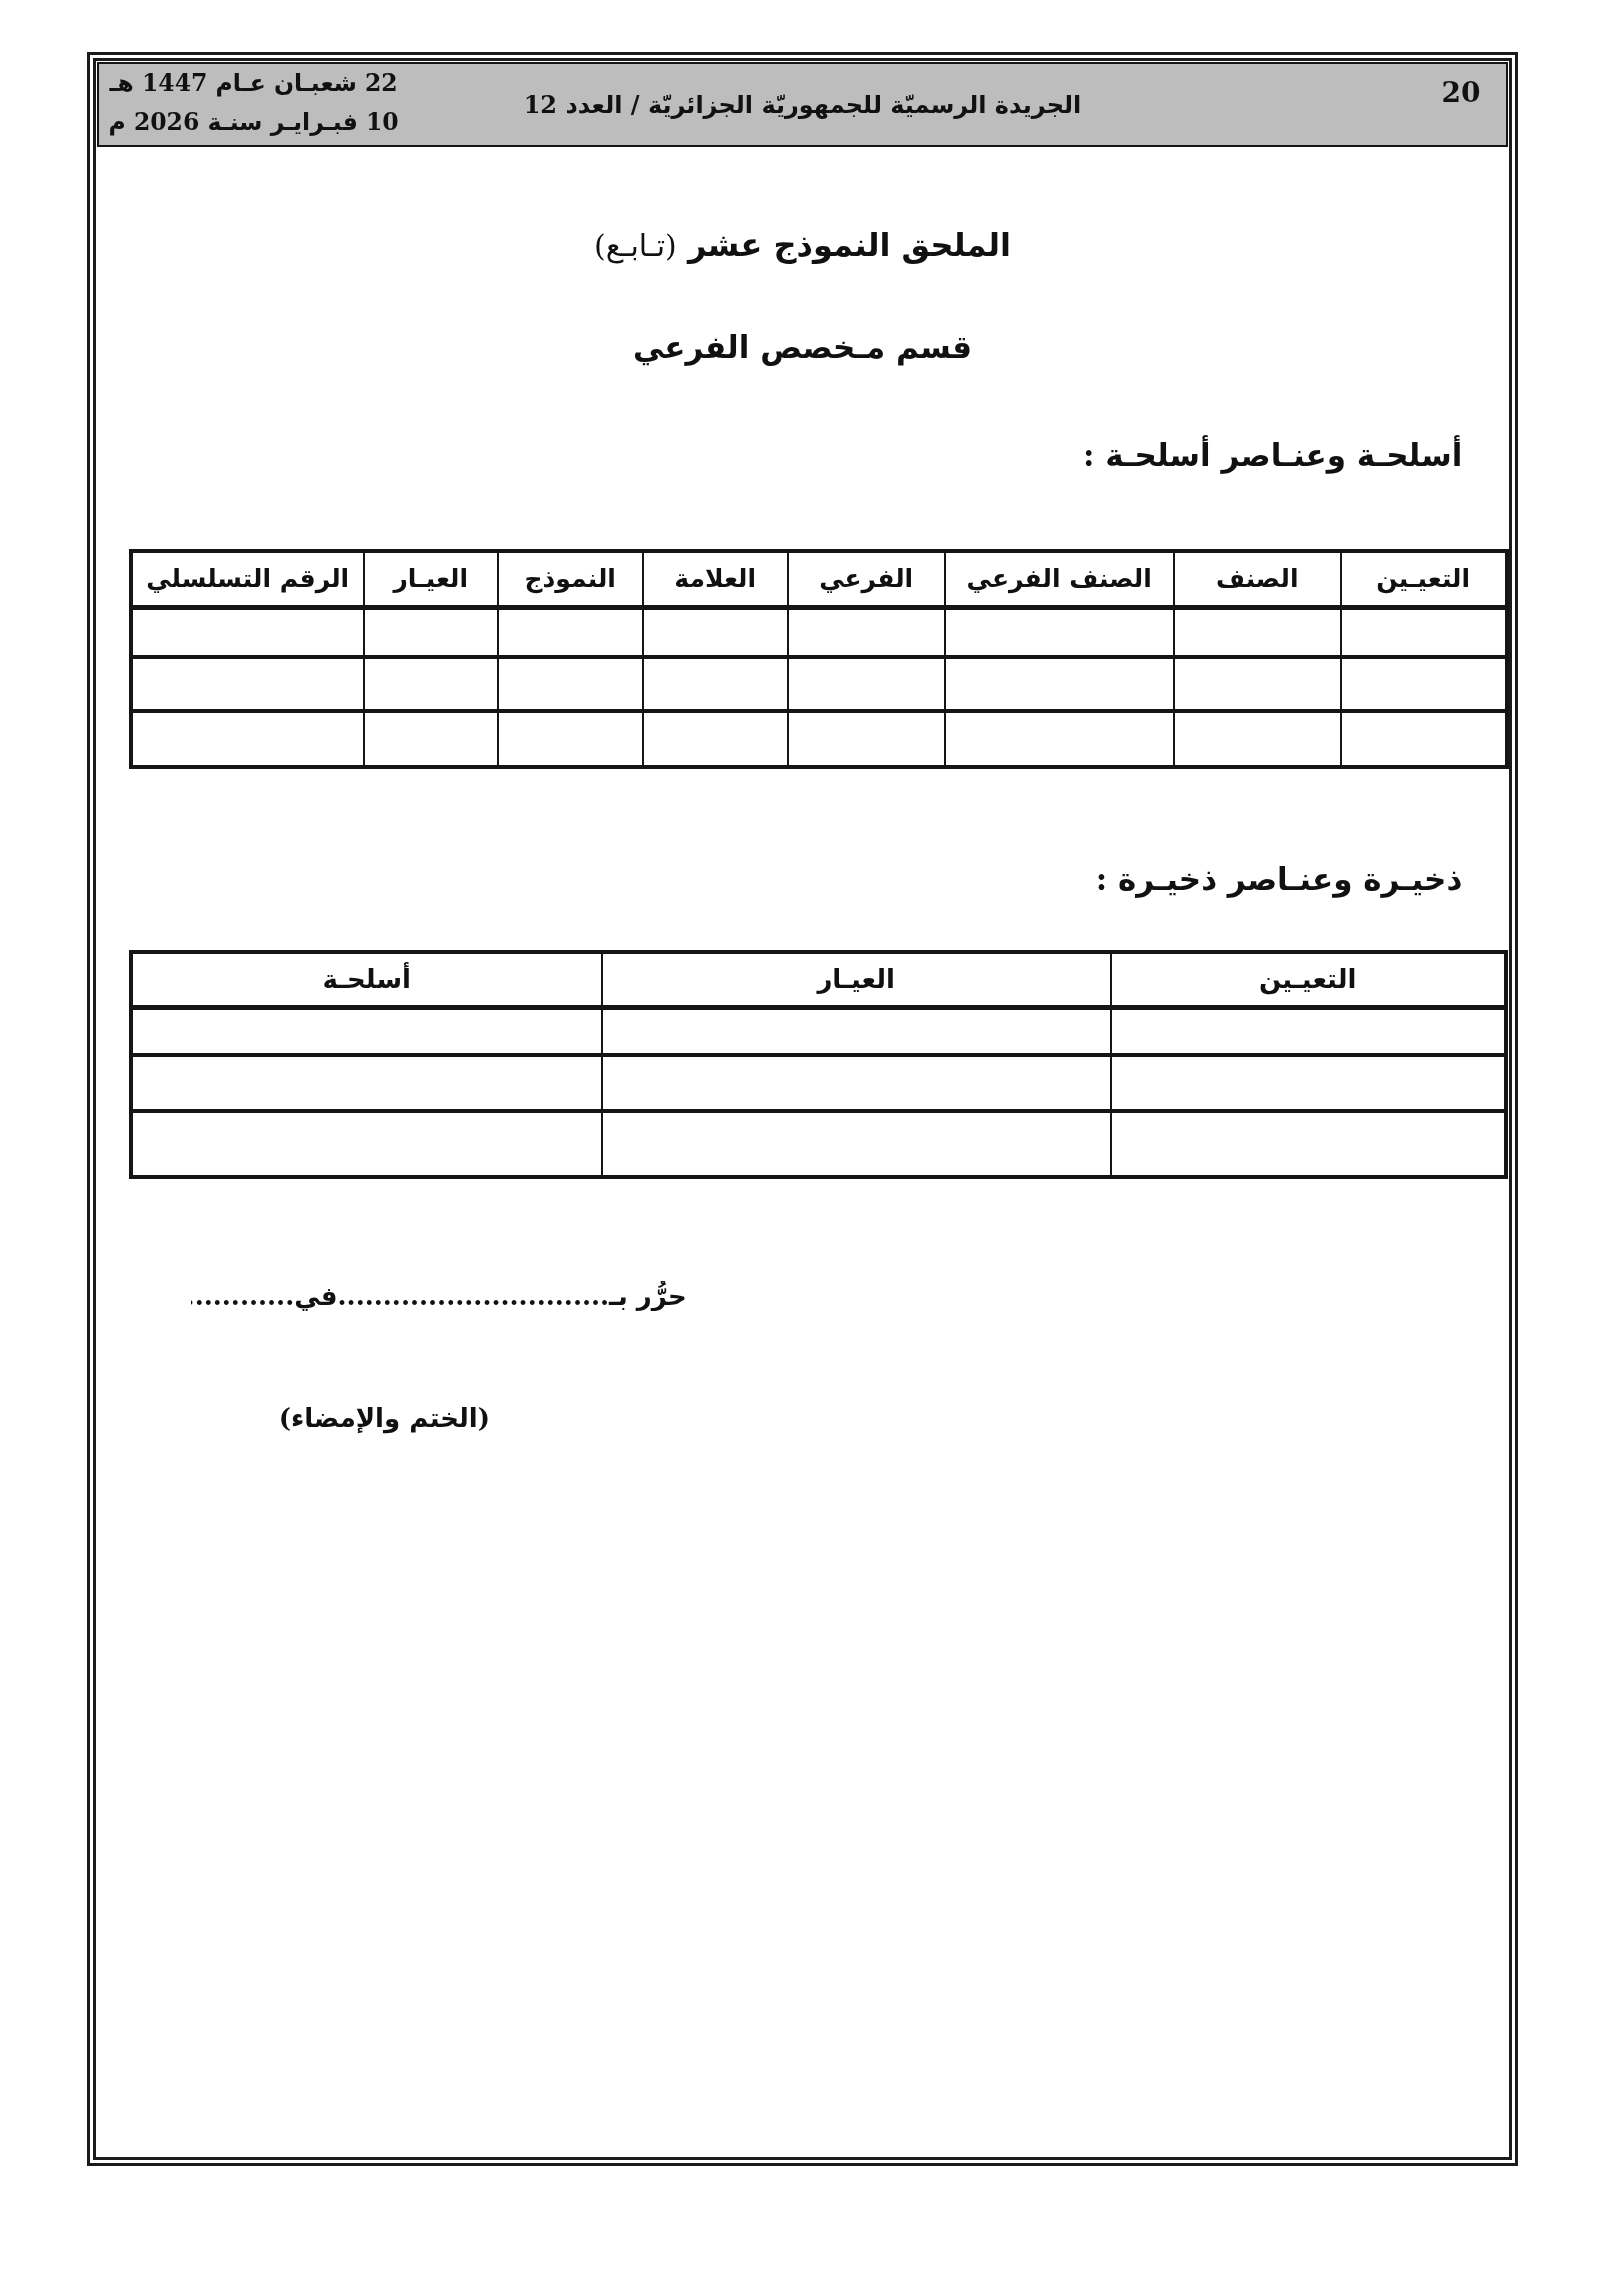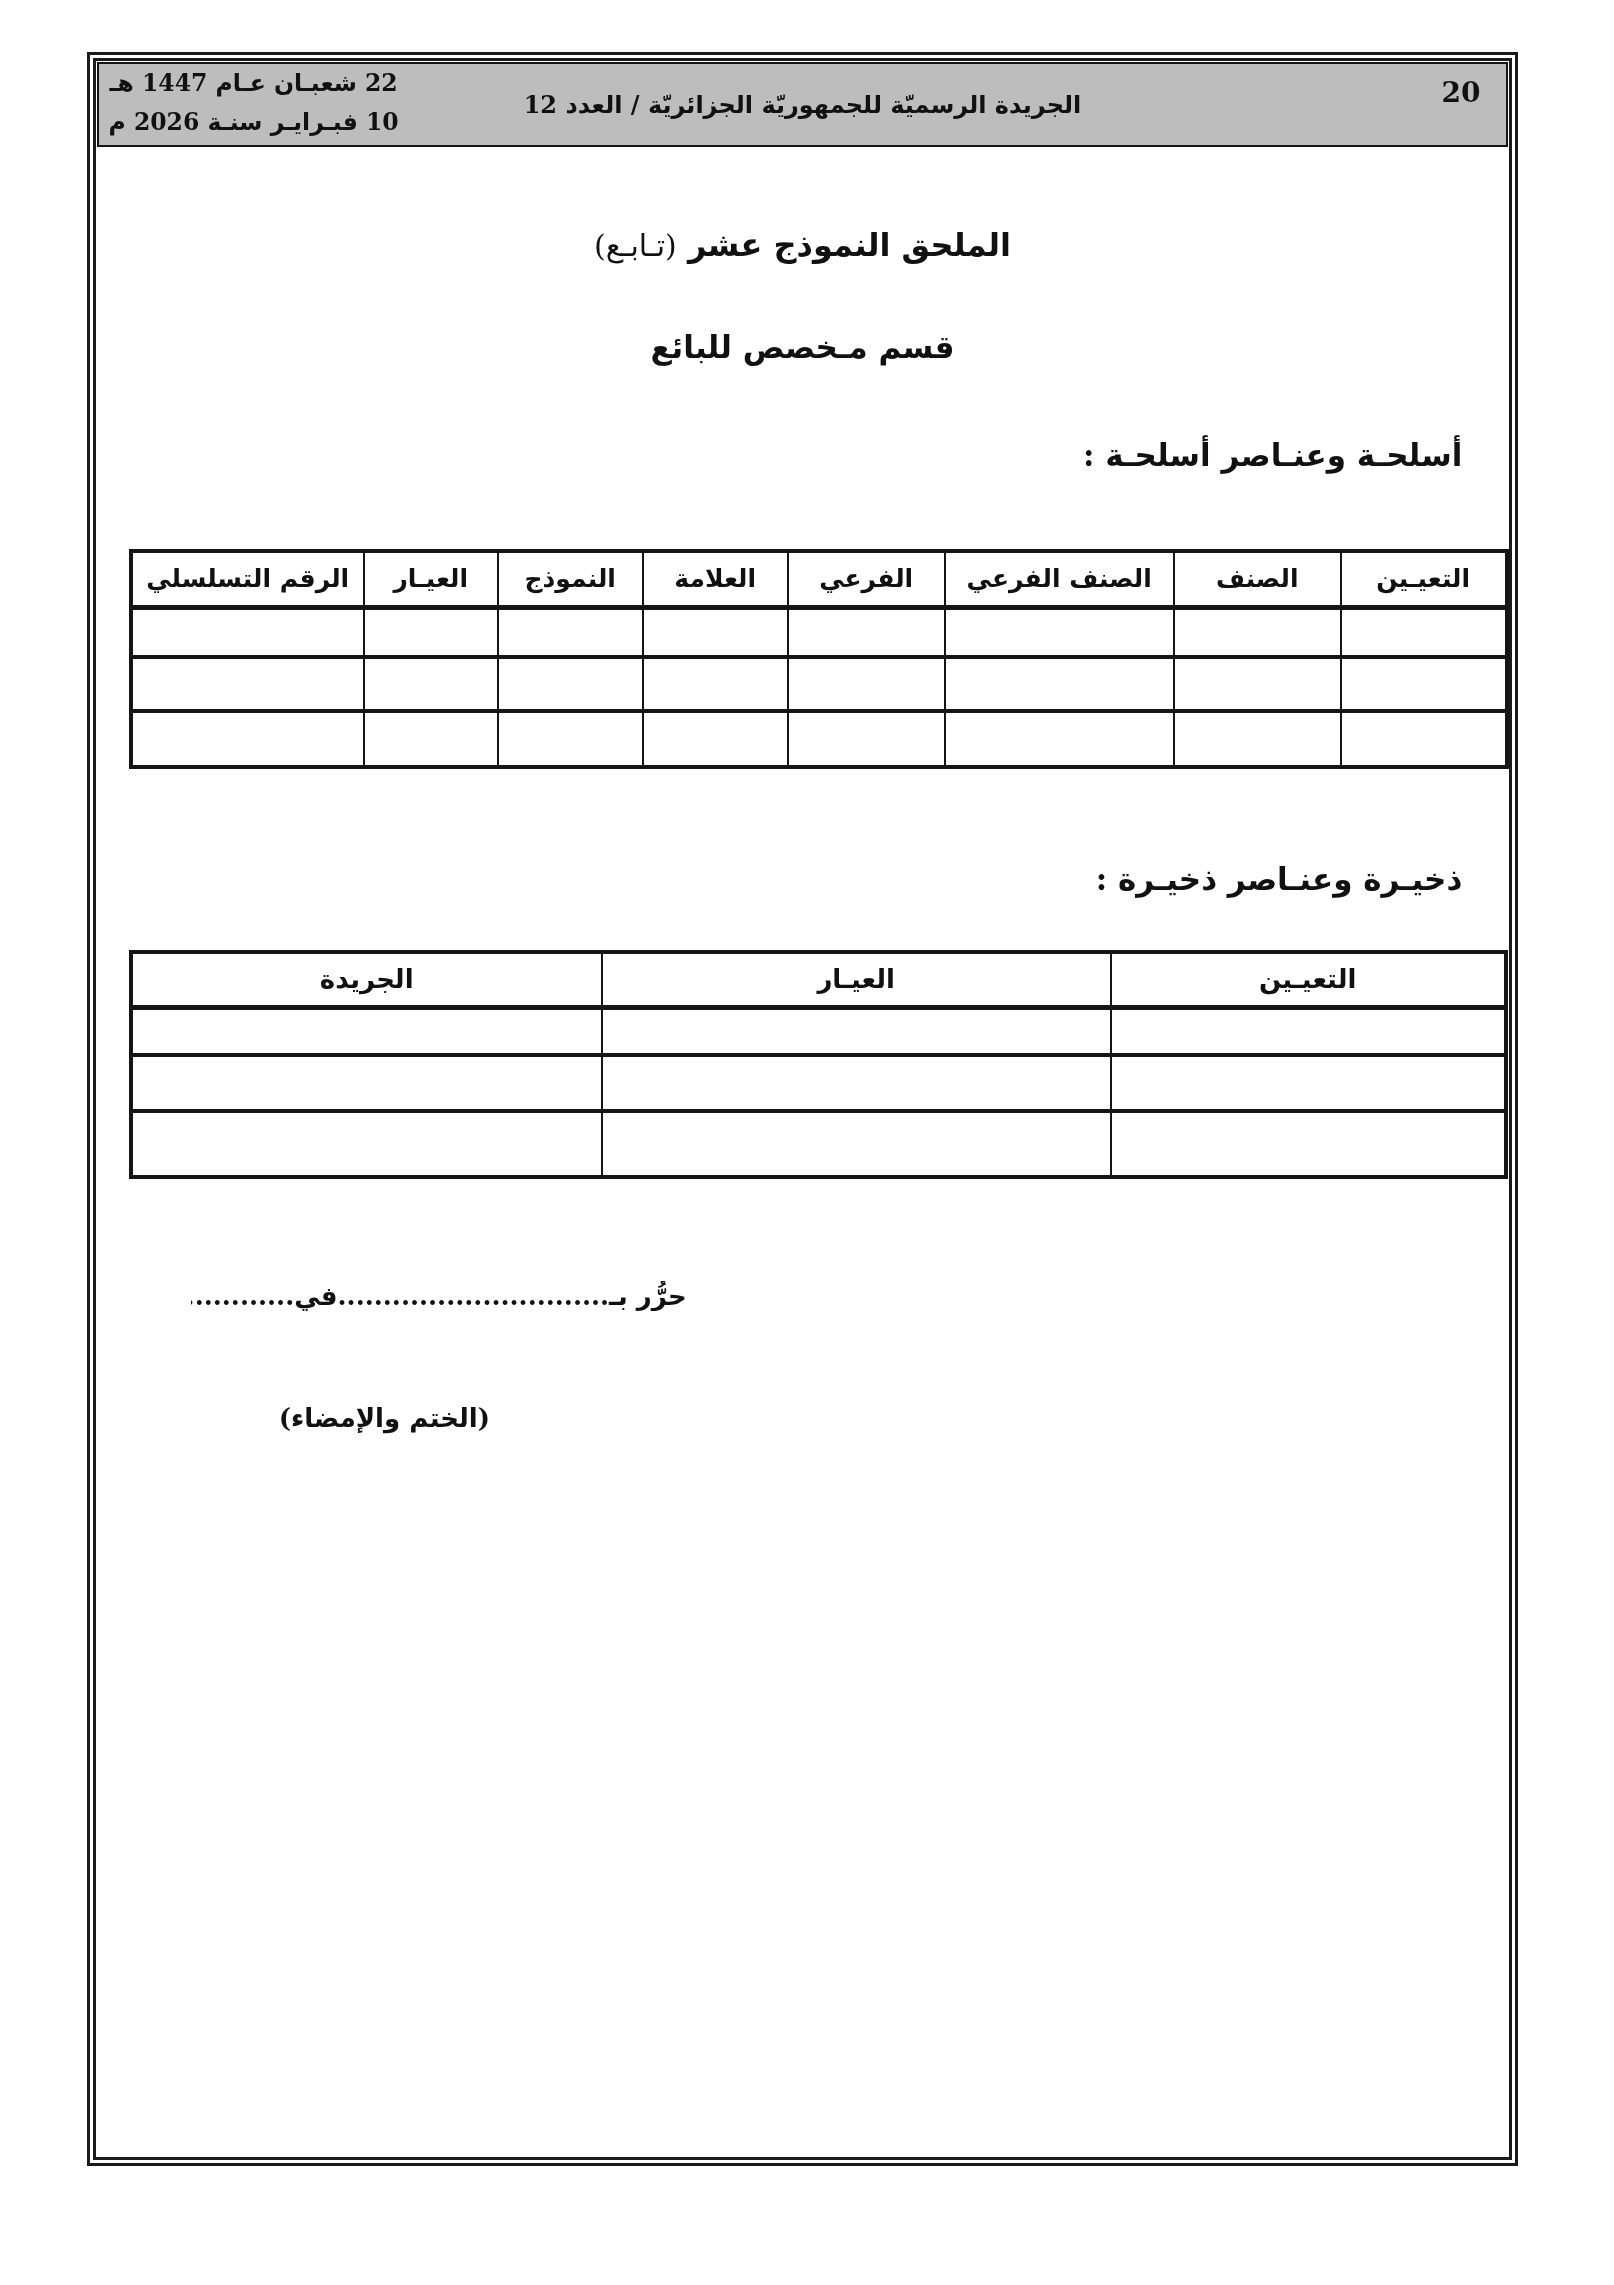--- a/index.html
+++ b/index.html
@@ -106,21 +106,21 @@
         </div>
         <div class="journal-title">الجريدة الرسميّة للجمهوريّة الجزائريّة / العدد 12</div>
         <div class="page-number">20</div>
       </div>
 
       <div class="annex-title">
         <span>الملحق النموذج عشر</span>
         <span class="suffix">(تـابـع)</span>
       </div>
 
-      <div class="annex-subtitle">قسم مـخصص للبائع</div>
+      <div class="annex-subtitle">قسم مـخصص الفرعي</div>
 
       <div class="section-heading heading-weapons">أسلحـة وعنـاصر أسلحـة :</div>
 
       <table class="form weapons" dir="rtl">
         <colgroup>
           <col style="width:166px">
             <col style="width:167px">
             <col style="width:229px">
             <col style="width:157px">
           <col style="width:145px">
@@ -177,21 +177,21 @@
       <table class="form ammo" dir="rtl">
         <colgroup>
           <col style="width:395px">
             <col style="width:509px">
             <col style="width:471px">
         </colgroup>
         <tbody>
             <tr>
           <th>التعيـين</th>
           <th>العيـار</th>
-          <th>الجريدة</th>
+          <th>أسلحـة</th>
         </tr>
         <tr class="r1">
           <td></td>
               <td></td>
               <td></td>
         </tr>
         <tr class="r2">
           <td></td>
               <td></td>
               <td></td>

